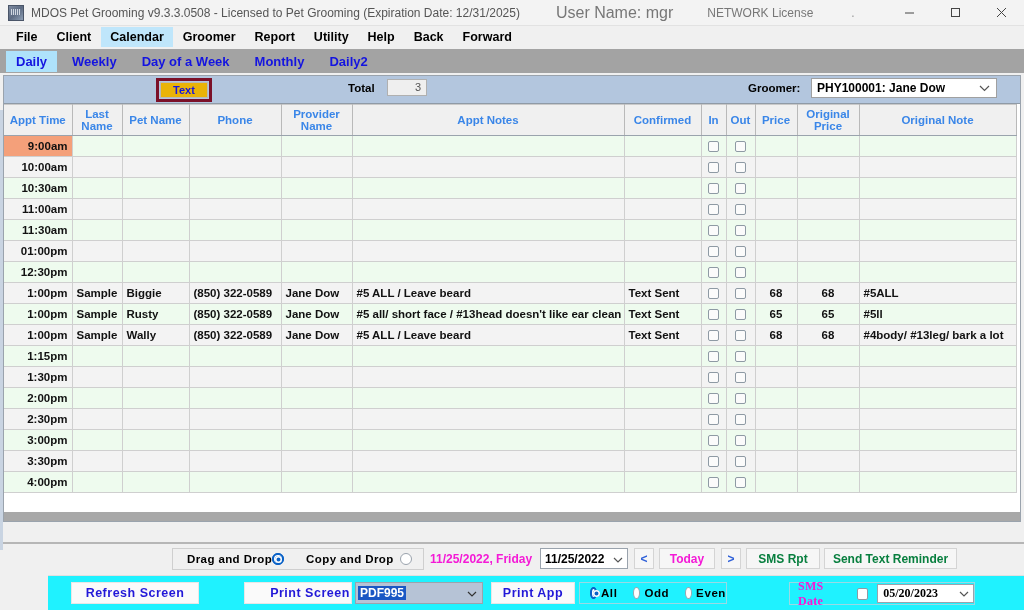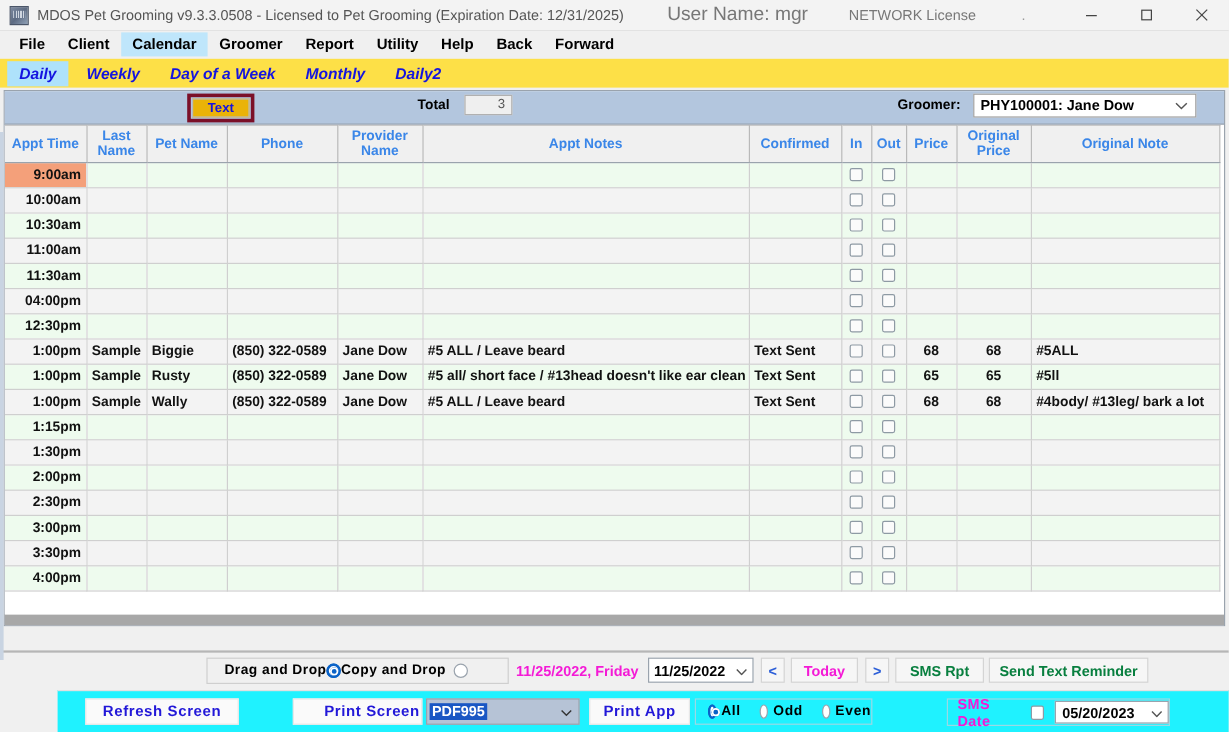--- a/index.html
+++ b/index.html
@@ -58,24 +58,23 @@
   .menu-item {
     font-size: 12.5px; font-weight: bold; color: #000;
     padding: 3px 9px; margin-right: 1px; line-height: 14px;
     white-space: nowrap;
   }
   .menu-item.active { background: #bfe6fb; }
 
   
   .subtabs {
     height: 24px; flex: 0 0 24px;
-    background: #fde047;
+    background: #a3a3a3;
     display: flex; align-items: center;
     padding-left: 6px;
-    font-style: italic;
   }
   .subtab {
     font-size: 13px; font-weight: bold; color: #1414e0;
     padding: 3px 10px; margin-right: 5px; line-height: 15px;
     white-space: nowrap;
   }
   .subtab.active { background: #aee2fb; }
 
   
   .frame {
@@ -248,21 +247,21 @@
   .oddeven {
     position: absolute; left: 531px; top: 6px;
     width: 148px; height: 22px; border: 1px solid #9ad9e4;
     display: flex; align-items: center; gap: 4px;
     background: #1ff2ff;
   }
   .oddeven .dd-lbl { letter-spacing: 0.6px; }
   .smsbox {
     position: absolute; left: 741px; top: 6px;
     width: 186px; height: 23px; border: 1px solid #9ad9e4;
-    display: flex; align-items: center; background: #1ff2ff;
+    display: flex; align-items: center; background: #1ff2ff; font-family: Liberation Serif, serif;
   }
   .sms-lbl { font-size: 12px; font-weight: bold; color: #f41ad6; margin-left: 8px; letter-spacing: 0.3px; }
   .sms-cbx {
     display: inline-block; width: 12px; height: 12px;
     border: 1px solid #8e9aa4; border-radius: 2px; background: #fff;
     margin-left: 9px;
   }
   .smsdate {
     margin-left: 9px; width: 104px; height: 19px; background: #fff;
     border: 1px solid #9aa3ad;
@@ -453,21 +452,21 @@
               <td></td>
               <td></td>
               <td class="confirmed"></td>
               <td class="ctr"><span class="cbx"></span></td>
               <td class="ctr"><span class="cbx"></span></td>
               <td class="num"></td>
               <td class="num"></td>
               <td></td>
             </tr>
             <tr class="even">
-              <td class="timecell">04:00pm</td>
+              <td class="timecell">01:00pm</td>
               <td></td>
               <td></td>
               <td></td>
               <td></td>
               <td></td>
               <td class="confirmed"></td>
               <td class="ctr"><span class="cbx"></span></td>
               <td class="ctr"><span class="cbx"></span></td>
               <td class="num"></td>
               <td class="num"></td>
@@ -634,21 +633,21 @@
     <div class="gray-bar"></div>
   </div>
 
   <div class="frame-gap"></div>
   <div class="sep-line"></div>
 
   <div class="botbar">
     <div class="dd-group">
       <span class="dd-lbl" style="margin-left:14px">Drag and Drop</span>
       <span class="radio on" id="radio-drag"></span>
-      <span class="dd-lbl" style="">Copy and Drop</span>
+      <span class="dd-lbl" style="margin-left:22px">Copy and Drop</span>
       <span class="radio" id="radio-copy" style="margin-left:6px"></span>
     </div>
     <div class="datetext">11/25/2022, Friday</div>
     <div class="datesel">
       <span>11/25/2022</span>
       <span class="chev">
         <svg width="10" height="6" viewBox="0 0 10 6">
             <polyline points="1,1 5,5 9,1" fill="none" stroke="#555" stroke-width="1.2"></polyline>
           </svg>
       </span>

